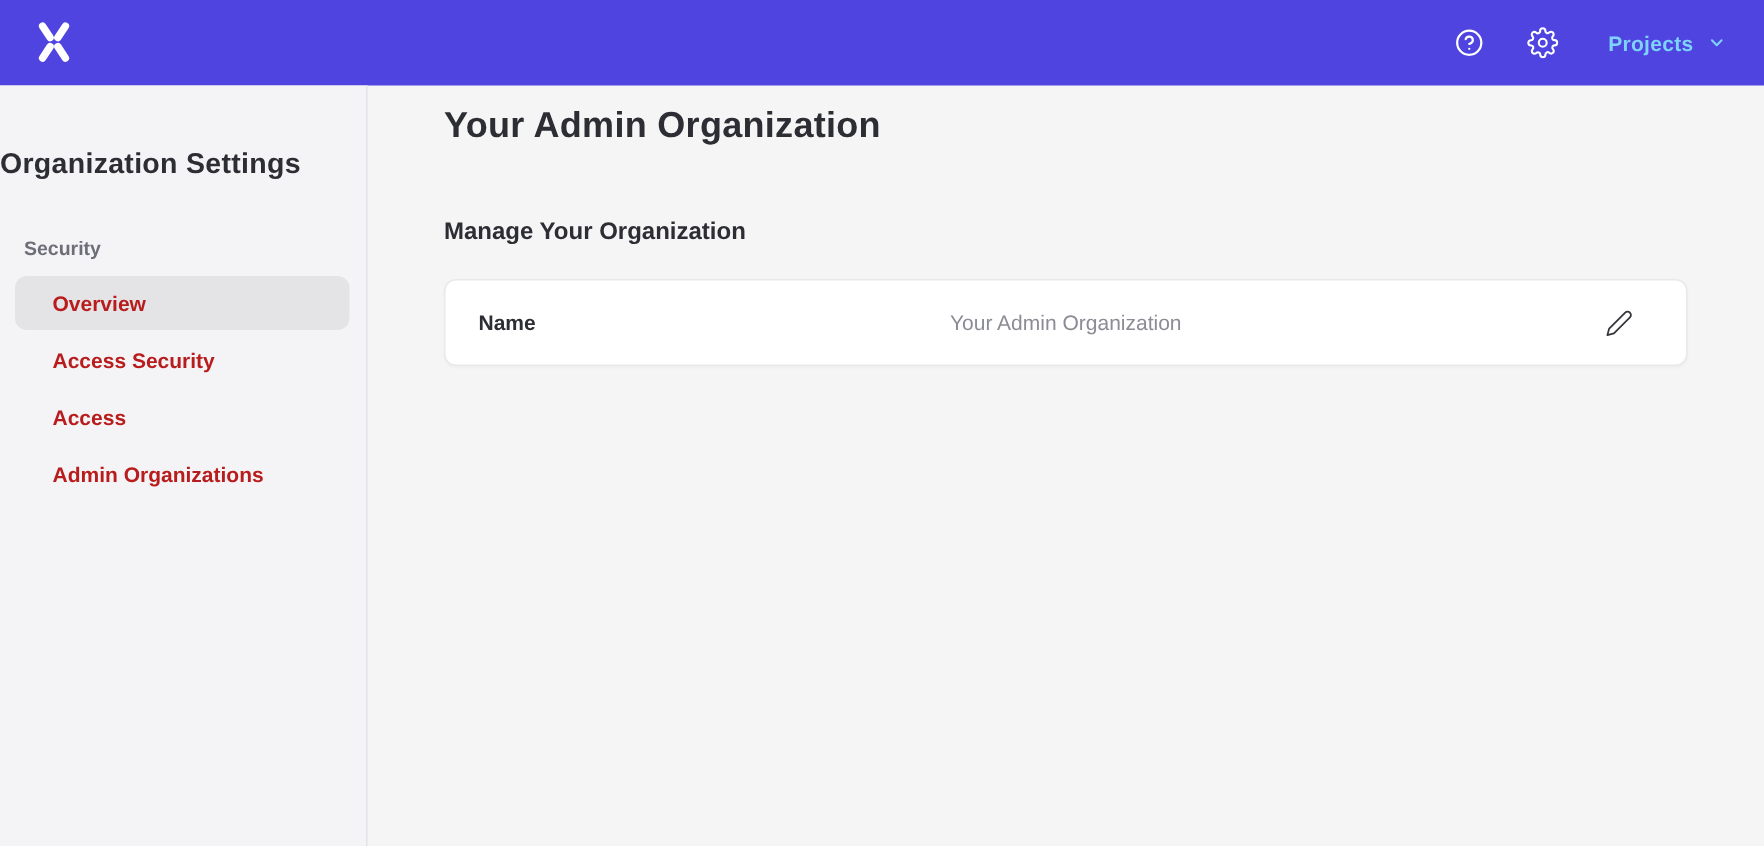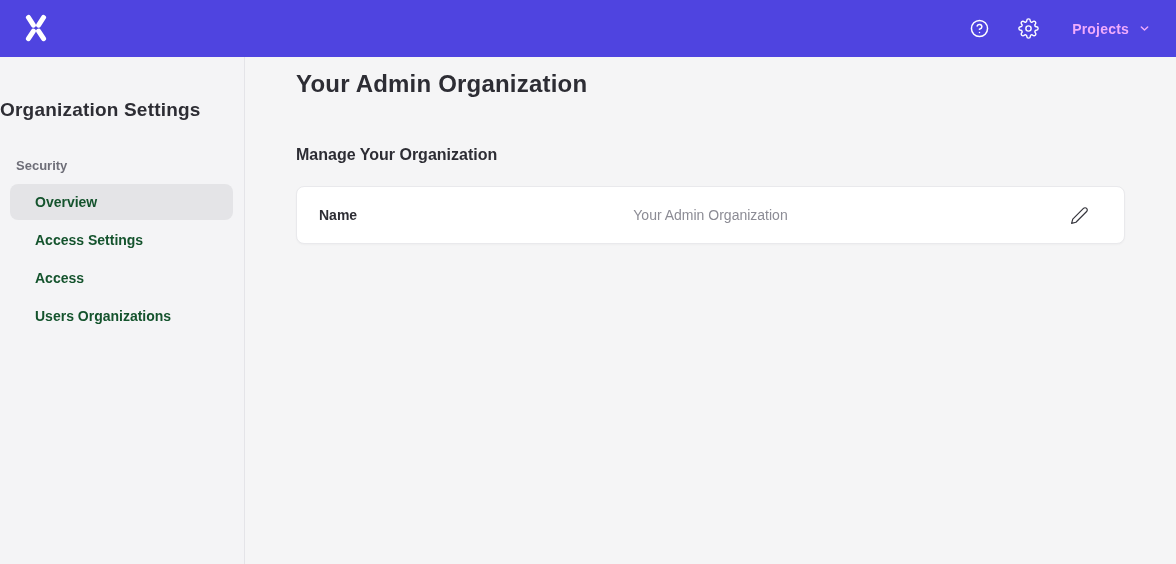--- a/index.html
+++ b/index.html
@@ -42,21 +42,21 @@
   .icon-btn {
     background: none; border: none; padding: 0;
     width: 22px; height: 22px;
     color: #ffffff;
     cursor: pointer;
     display: flex; align-items: center; justify-content: center;
   }
   .icon-btn svg { width: 21px; height: 21px; }
   .projects {
     display: flex; align-items: center; gap: 10px;
-    color: #f0abfc;
+    color: #7dd3fc;
     font-size: 14px; font-weight: 700;
     letter-spacing: 0.2px;
     cursor: pointer;
     margin-left: 6px;
   }
   .projects svg { width: 11px; height: 11px; }
 
   
   .page-body { display: flex; height: 507px; }
 
@@ -80,21 +80,21 @@
     color: var(--muted-text);
   }
   .nav-item {
     margin: 0 11px 2px 10px;
     height: 36px;
     line-height: 36px;
     padding-left: 25px;
     border-radius: 8px;
     font-size: 14px;
     font-weight: 600;
-    color: #14532d;
+    color: #b91c1c;
     cursor: pointer;
     white-space: nowrap;
   }
   .nav-item.selected { background: var(--selected-bg); }
 
   .main { flex: 1; padding: 13px 51px 0 51px; }
   .page-title {
     font-size: 24px;
     font-weight: 700;
     color: var(--heading-text);
@@ -176,23 +176,23 @@
     </div>
   </div>
 </header>
 
 <div class="page-body">
   <aside class="sidebar">
     <h1 class="sidebar-title">Organization Settings</h1>
     <div class="section-label">Security</div>
     <nav>
       <div class="nav-item selected">Overview</div>
-      <div class="nav-item">Access Settings</div>
+      <div class="nav-item">Access Security</div>
       <div class="nav-item">Access</div>
-      <div class="nav-item">Users Organizations</div>
+      <div class="nav-item">Admin Organizations</div>
     </nav>
   </aside>
 
   <main class="main">
     <h2 class="page-title">Your Admin Organization</h2>
     <h3 class="section-title">Manage Your Organization</h3>
     <div class="card">
       <span class="row-label">Name</span>
       <span class="row-value">Your Admin Organization</span>
       <button class="edit-btn">

